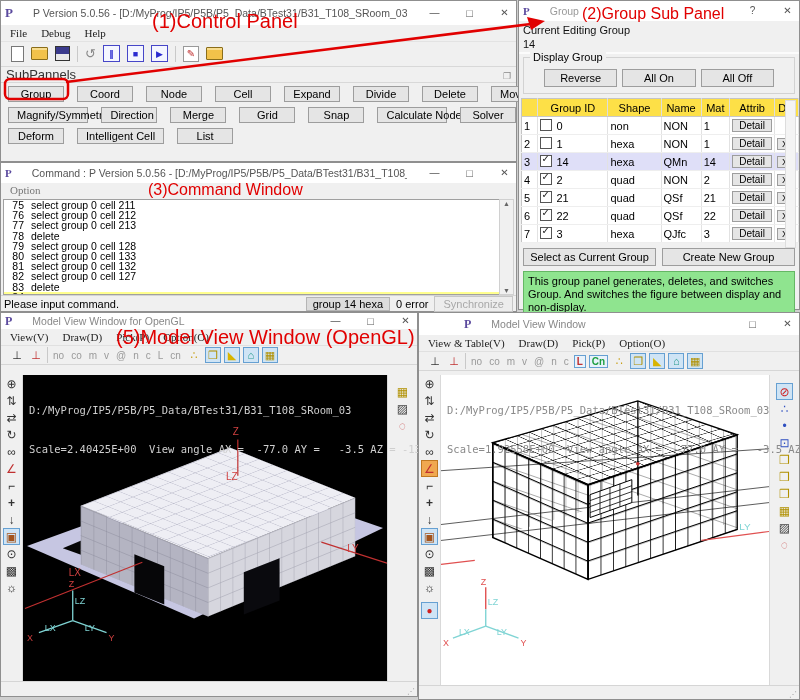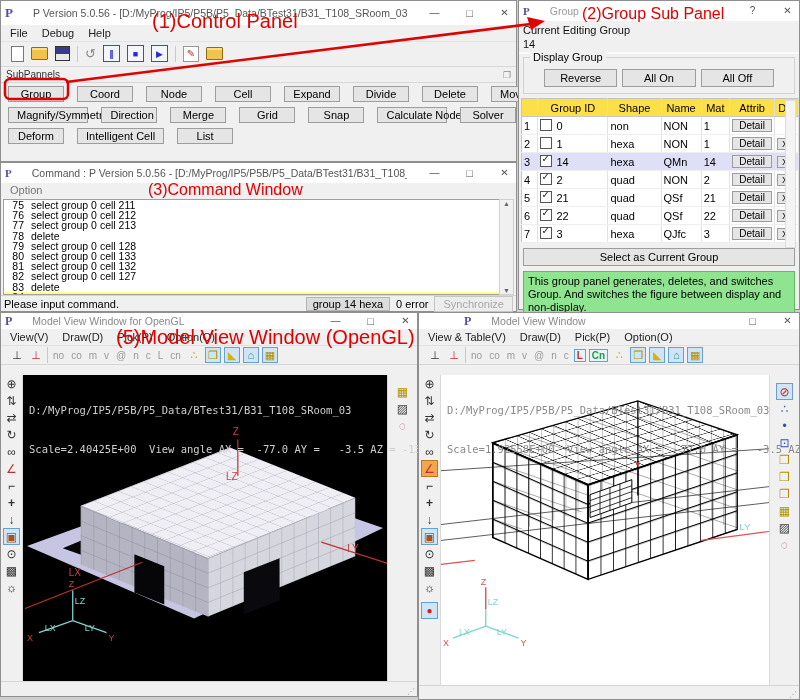--- a/index.html
+++ b/index.html
@@ -10,21 +10,21 @@
   
   .tbar{display:flex;align-items:center;background:#ffffff;padding:0 4px;gap:20px;}
   .plogo{color:#5b4a9e;font:bold 13px "Liberation Serif",serif;}
   .plogo::before{content:"P";}
   .ttext{color:#555;flex:1;white-space:nowrap;overflow:hidden;font-size:10.5px;}
   .wb{width:15px;text-align:center;color:#555;font-size:10px;line-height:14px;}
   [data-name="minimize-icon"]::before{content:"—";}
   [data-name="maximize-icon"]::before{content:"□";font-size:11px;}
   [data-name="close-icon"]::before{content:"✕";}
   [data-name="help-icon"]::before{content:"?";}
-  .menubar{display:flex;padding:1px 2px;}
+  .menubar{display:flex;padding:1px 2px;font-family:Liberation Serif, serif;}
   .menu{padding:1px 7px;color:#222;}
   
   .btn{display:inline-block;background:#e5e5e5;border:1px solid #9d9d9d;text-align:center;
        padding:1px 8px;white-space:nowrap;}
   
   .cp-toolbar{display:flex;align-items:center;gap:7px;padding:3px 6px 4px 10px;
               border-top:1px solid #e3e3e3;}
   .tsep{width:1px;height:16px;background:#c9c9c9;}
   .i-doc{width:11px;height:14px;background:#fff;border:1px solid #777;display:inline-block;}
   .i-folder{width:15px;height:11px;background:#f2c24a;border:1px solid #8a6d1a;display:inline-block;
@@ -37,21 +37,21 @@
            justify-content:center;color:#2a2ad0;font-size:9px;background:#f4f6ff;}
   .i-pause::before{content:"∥";font-weight:bold;}
   .i-stop::before{content:"■";}
   .i-play::before{content:"▶";}
   .i-edit{width:14px;height:14px;display:inline-flex;align-items:center;justify-content:center;
           background:#fff;border:1px solid #999;color:#c03030;font-size:10px;}
   .i-edit::before{content:"✎";}
   
   .subp-head{display:flex;align-items:center;justify-content:space-between;height:15px;
              border-top:1px solid #d8d8d8;border-bottom:1px solid #d8d8d8;padding:0 5px;
-             font-size:10px;color:#333;}
+             font-size:13px;color:#333;}
   [data-name="float-panel-icon"]::before{content:"❐";color:#888;font-size:9px;}
   .btnrow{padding:3px 0 2px 7px;display:flex;gap:13px;}
   .btnrow .btn{min-width:38px;}
   
   .gp-label{padding:3px 4px 1px;color:#111;}
   .gp-value{padding:1px 4px 2px;border-bottom:2px solid #fbfbfb;color:#111;}
   .fieldset{margin:3px 4px;border:1px solid #d2d2d2;padding:4px 20px 6px;position:relative;}
   .fieldset .legend{position:absolute;top:-7px;left:6px;background:#f0f0f0;padding:0 3px;}
   .fs-btns{display:flex;gap:5px;margin-top:7px;}
   .fs-btns .btn{flex:1;padding:2px 0;}
@@ -292,20 +292,21 @@
           <td>QJfc</td>
           <td>3</td>
           <td><span class="btn small" data-name="detail-button">Detail</span></td>
           <td><span class="btn xbtn" data-name="delete-row-button">X</span></td>
         </tr>
       </tbody>
     </table>
     <div class="grp-scroll" data-name="table-scrollbar"></div>
     <div class="gp-bottom">
       <span class="btn" data-name="select-current-group-button">Select as Current Group</span>
+      <span class="btn" data-name="create-new-group-button">Create New Group</span>
     </div>
     <div class="infobox" data-name="group-panel-info">This group panel generates, deletes, and switches Group. And switches the figure between display and non-display.</div>
   </section>
 
   <section class="win" style="left:0;top:162px;width:517px;height:150px;" data-name="command-window">
     <div class="tbar" style="height:20px;" data-name="command-titlebar">
       <span class="plogo" style="font-size:11px;" data-name="app-logo-icon"></span>
       <span class="ttext" data-name="window-title">Command : P Version 5.0.56 - [D:/MyProg/IP5/P5B/P5_Data/BTest31/B31_T108_SRoom_03.Pin]</span>
       <span class="wb" data-name="minimize-icon"></span>
       <span class="wb" data-name="maximize-icon"></span>
@@ -441,21 +442,21 @@
       </svg>
       <div class="vp-text" style="color:#cfcfcf;" data-name="viewport-info">
         <div data-name="viewport-path">D:/MyProg/IP5/P5B/P5_Data/BTest31/B31_T108_SRoom_03</div>
         <div data-name="viewport-scale">Scale=2.40425E+00  View angle AX =  -77.0 AY =   -3.5 AZ = -137.5</div>
       </div>
     </div>
     <div class="mv-status" data-name="opengl-statusbar"></div>
   </section>
 
   <section class="win" style="left:418px;top:312px;width:382px;height:388px;" data-name="gdi-window">
-    <div class="tbar" style="height:16px;padding-left:45px;" data-name="gdi-titlebar">
+    <div class="tbar" style="height:22px;padding-left:45px;" data-name="gdi-titlebar">
       <span class="plogo" style="font-size:12px;" data-name="app-logo-icon"></span>
       <span class="ttext" style="color:#888;" data-name="window-title">Model View Window</span>
       <span class="wb" data-name="maximize-icon"></span>
       <span class="wb" data-name="close-icon"></span>
     </div>
     <div class="menubar" data-name="gdi-menubar">
       <span class="menu" data-name="menu-view-table">View &amp; Table(V)</span>
       <span class="menu" data-name="menu-draw">Draw(D)</span>
       <span class="menu" data-name="menu-pick">Pick(P)</span>
       <span class="menu" data-name="menu-option">Option(O)</span>

